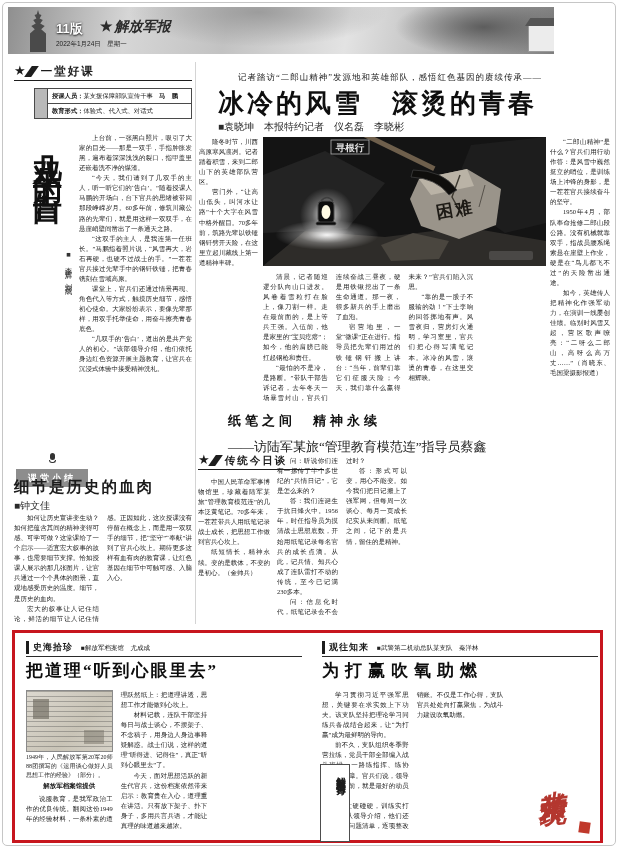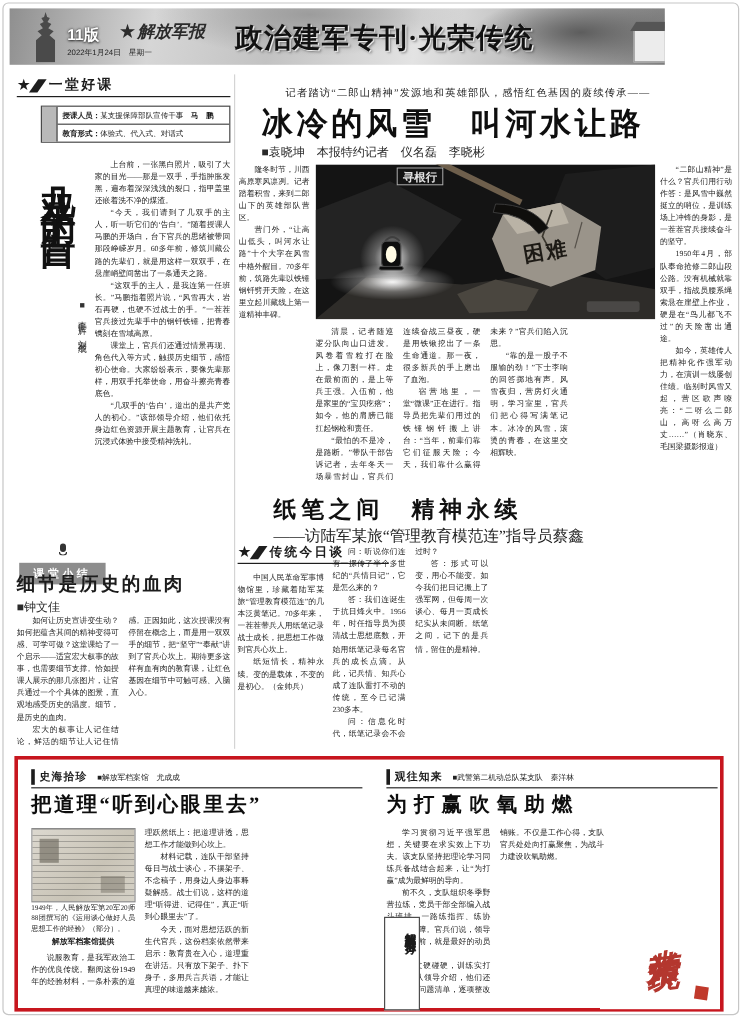--- a/index.html
+++ b/index.html
@@ -56,21 +56,21 @@
   .mic{width:7px;height:11px;position:relative;}
   .mic:before{content:"";position:absolute;left:1px;top:0;width:5px;height:7px;background:#333;border-radius:3px;}
   .mic:after{content:"";position:absolute;left:0px;top:7px;width:7px;height:3px;border-bottom:1.5px solid #333;border-left:1.5px solid #333;border-right:1.5px solid #333;border-radius:0 0 5px 5px;box-sizing:border-box;}
   .micbadge .glbl{background:#8d8d8d;color:#fff;font-size:9px;letter-spacing:3px;padding:2.5px 12px;font-weight:bold;}
 
   .h-small{font-weight:bold;font-size:15.5px;letter-spacing:2px;}
   .byline-sm{font-size:10px;color:#2a2a2a;}
 
   .kicker{font-size:8.5px;letter-spacing:1px;color:#222;}
   .headline-xl{font-weight:bold;font-size:26px;letter-spacing:3px;color:#0e0e0e;white-space:nowrap;}
-  .headline-l{font-weight:bold;font-size:19px;letter-spacing:4px;color:#101010;white-space:nowrap;}
+  .headline-l{font-weight:bold;font-size:13px;letter-spacing:4px;color:#101010;white-space:nowrap;}
   .subtitle{font-size:13px;color:#222;}
 
   .vrule{width:1px;background:#d4d4d4;}
 
   
   .redbox{left:12px;top:630px;width:591px;height:213px;border:3px solid #c7161e;background:#fff;}
   .bhdr{display:flex;align-items:baseline;gap:8px;border-bottom:1px solid #2a2a2a;padding-bottom:2px;}
   .bhdr .tag{border-left:3px solid #1d1d1d;padding-left:4px;font-weight:bold;font-size:9px;letter-spacing:1px;}
   .bhdr .bl{font-size:6.5px;color:#222;}
   .headline-m{font-weight:bold;font-size:17px;letter-spacing:2px;color:#0d0d0d;white-space:nowrap;}
@@ -105,21 +105,20 @@
     <div class="mtn2"></div>
     <div class="pagoda"></div>
     <div class="house">
         <div class="roof"></div>
       </div>
     <div class="edition">11版</div>
     <div class="masthead">
       <span class="star">★</span><span>解放军报</span>
     </div>
     <div class="dateline">2022年1月24日　星期一</div>
-    <div class="banner-title">政治建军专刊·光荣传统</div>
   </div>
 
   <div class="abs vrule" style="left:195px;top:62px;height:562px;"></div>
 
   <div class="abs secbadge" style="left:14px;top:64px;width:178px;">
     <span class="star-ico">★</span>
     <span class="slash"></span>
     <span class="lbl">一堂好课</span>
   </div>
 
@@ -147,21 +146,21 @@
   <div class="abs h-small center" style="left:14px;top:477px;width:178px;">细节是历史的血肉</div>
   <div class="abs byline-sm center" style="left:14px;top:499px;width:178px;">■钟文佳</div>
   <div class="abs bt" style="left:14px;top:513px;width:178px;height:114px;">
     <div class="cols2">
         <p>如何让历史宣讲变生动？如何把蕴含其间的精神变得可感、可学可做？这堂课给了一个启示——适宜宏大叙事的故事，也需要细节支撑。恰如授课人展示的那几张图片，让官兵通过一个个具体的图景，直观地感受历史的温度。细节，是历史的血肉。</p>
         <p>宏大的叙事让人记住结论，鲜活的细节让人记住情感。正因如此，这次授课没有停留在概念上，而是用一双双手的细节，把“坚守”“奉献”讲到了官兵心坎上。期待更多这样有血有肉的教育课，让红色基因在细节中可触可感、入脑入心。</p>
       </div>
   </div>
 
   <div class="abs kicker center" style="left:238px;top:72px;width:344px;">记者踏访“二郎山精神”发源地和英雄部队，感悟红色基因的赓续传承——</div>
-  <div class="abs headline-xl center" style="left:218px;top:86px;width:374px;">冰冷的风雪　叫河水让路</div>
+  <div class="abs headline-xl center" style="left:218px;top:86px;width:374px;">冰冷的风雪　滚烫的青春</div>
   <div class="abs byline-sm center" style="left:218px;top:120px;width:374px;">■袁晓坤　本报特约记者　仪名磊　李晓彬</div>
 
   <div class="abs bt" style="left:199px;top:137px;width:59px;height:292px;">
       <p>隆冬时节，川西高原寒风凛冽。记者踏着积雪，来到二郎山下的英雄部队营区。</p>
       <p>营门外，“让高山低头，叫河水让路”十个大字在风雪中格外醒目。70多年前，筑路先辈以铁锤钢钎劈开天险，在这里立起川藏线上第一道精神丰碑。</p>
     </div>
 
   <div class="abs" style="left:263px;top:137px;width:283px;height:129px;">
     <svg width="283" height="129" viewBox="0 0 283 129">
       <defs>

